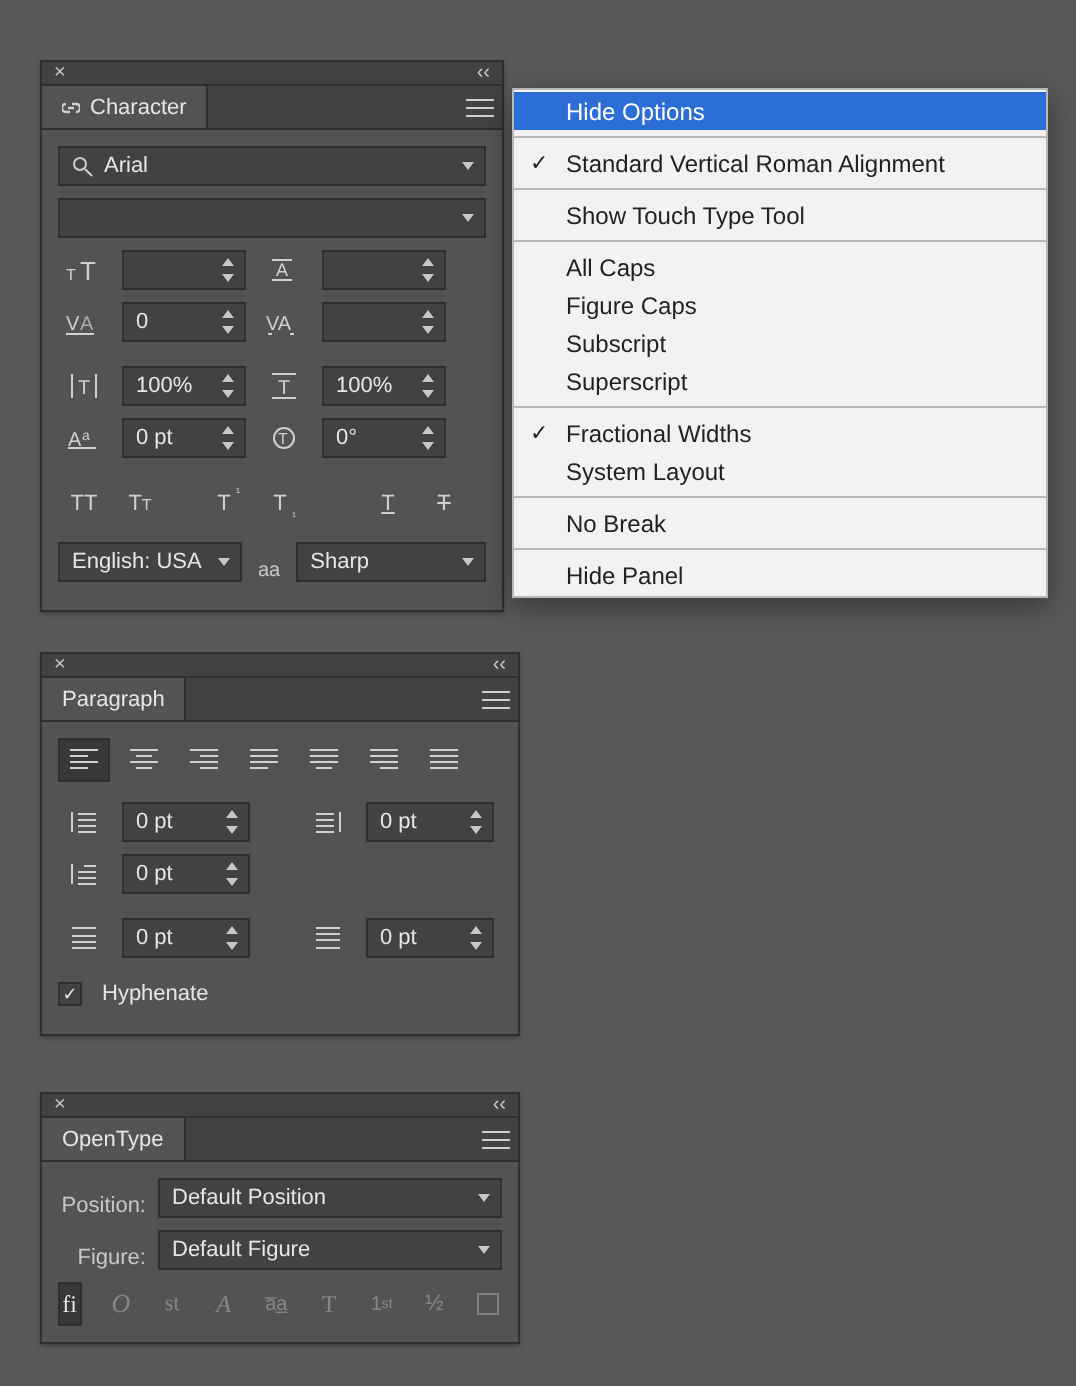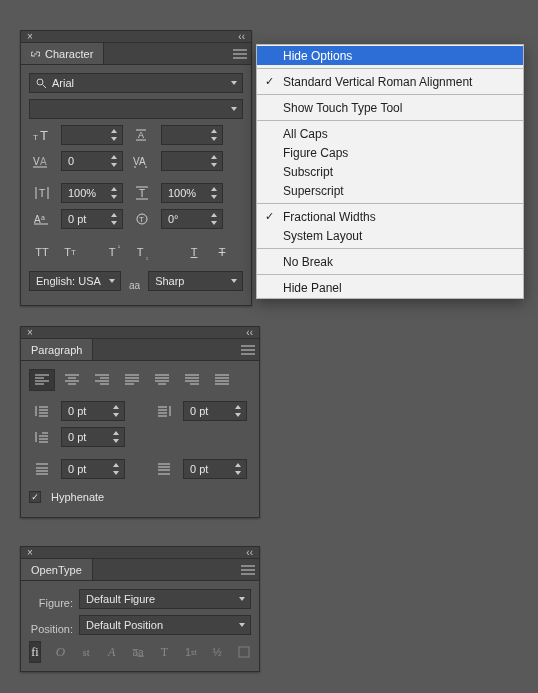--- a/index.html
+++ b/index.html
@@ -368,29 +368,29 @@
       <span>OpenType</span>
     </div>
     <div class="menu-btn">
       <svg width="14" height="10">
           <path stroke="#d0d0d0" stroke-width="1" d="M0 1 H14 M0 5 H14 M0 9 H14"></path>
         </svg>
     </div>
   </div>
   <div class="body">
     <div class="row">
+      <span style="width:44px;text-align:right;color:var(--text-dim)">Position:</span>
+      <div class="sel" style="flex:1">
+          <span>Default Position</span>
+        </div>
+    </div>
+    <div class="row">
       <span style="width:44px;text-align:right;color:var(--text-dim)">Figure:</span>
       <div class="sel" style="flex:1">
           <span>Default Figure</span>
-        </div>
-    </div>
-    <div class="row">
-      <span style="width:44px;text-align:right;color:var(--text-dim)">Position:</span>
-      <div class="sel" style="flex:1">
-          <span>Default Position</span>
         </div>
     </div>
     <div class="btnrow" style="gap:14px;margin-top:4px">
       <div class="btn active" style="font-size:12px;color:#e0e0e0;font-family:serif">fi</div>
       <div class="btn disabled" style="font-style:italic;font-family:serif;font-size:13px">O</div>
       <div class="btn disabled" style="font-size:11px;font-family:serif">st</div>
       <div class="btn disabled" style="font-size:12px;font-style:italic;font-family:serif">A</div>
       <div class="btn disabled" style="font-size:10px">a̅a̲</div>
       <div class="btn disabled" style="font-size:12px;font-family:serif">T</div>
       <div class="btn disabled" style="font-size:10px">1<span style="font-size:7px;vertical-align:top">st</span></div>

